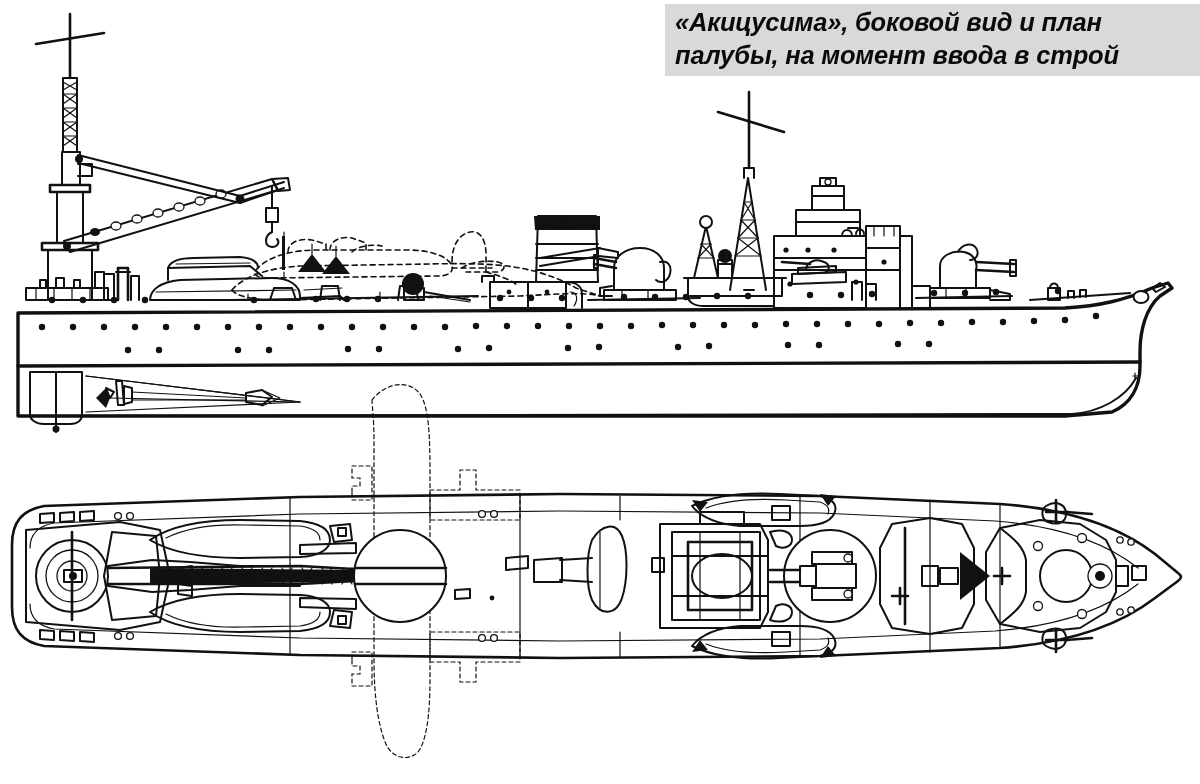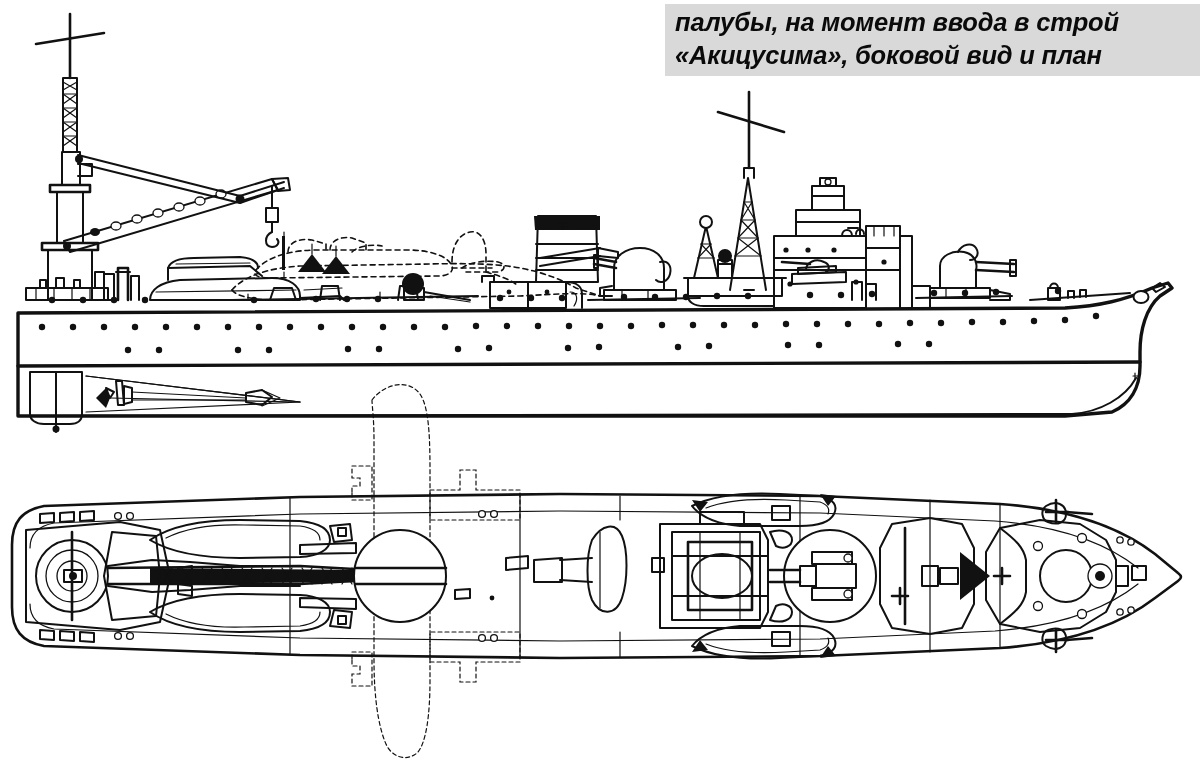--- a/index.html
+++ b/index.html
@@ -655,17 +655,17 @@
       <circle cx="1002" cy="576" r="0"></circle>
     </g>
 
     <g>
       <circle cx="1000" cy="576" r="0"></circle>
     </g>
 
   </svg>
 
   <div id="caption-box">
+    <div class="cap-line">«Акицусима», боковой вид и план</div>
     <div class="cap-line">палубы, на момент ввода в строй</div>
-    <div class="cap-line">«Акицусима», боковой вид и план</div>
   </div>
 
 </div>
 
 </body></html>

